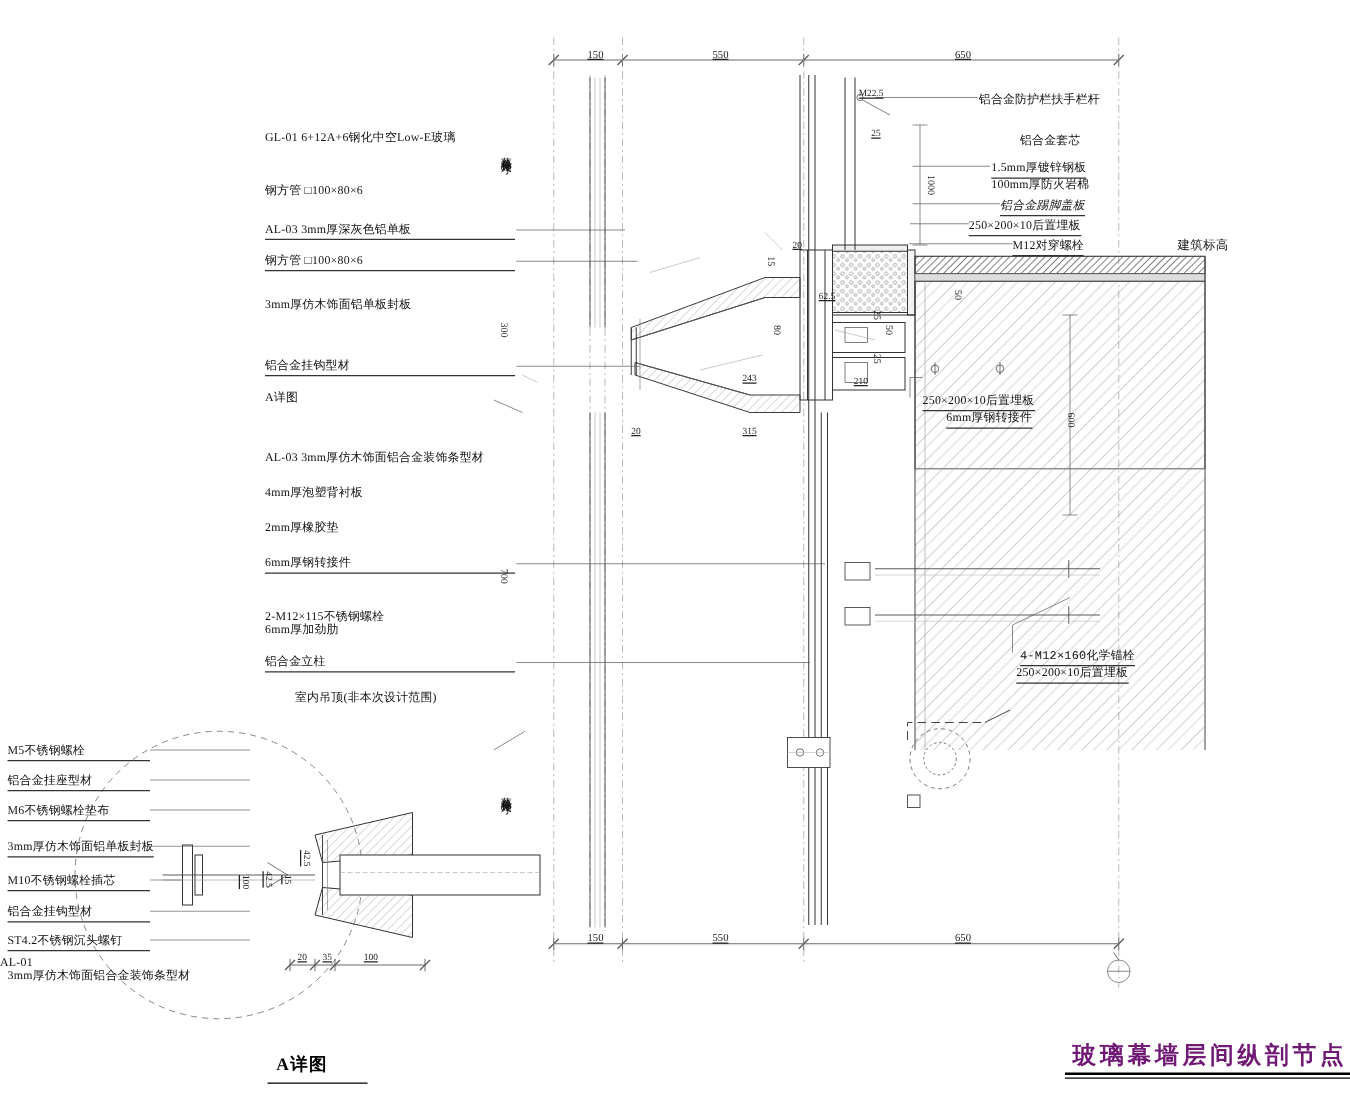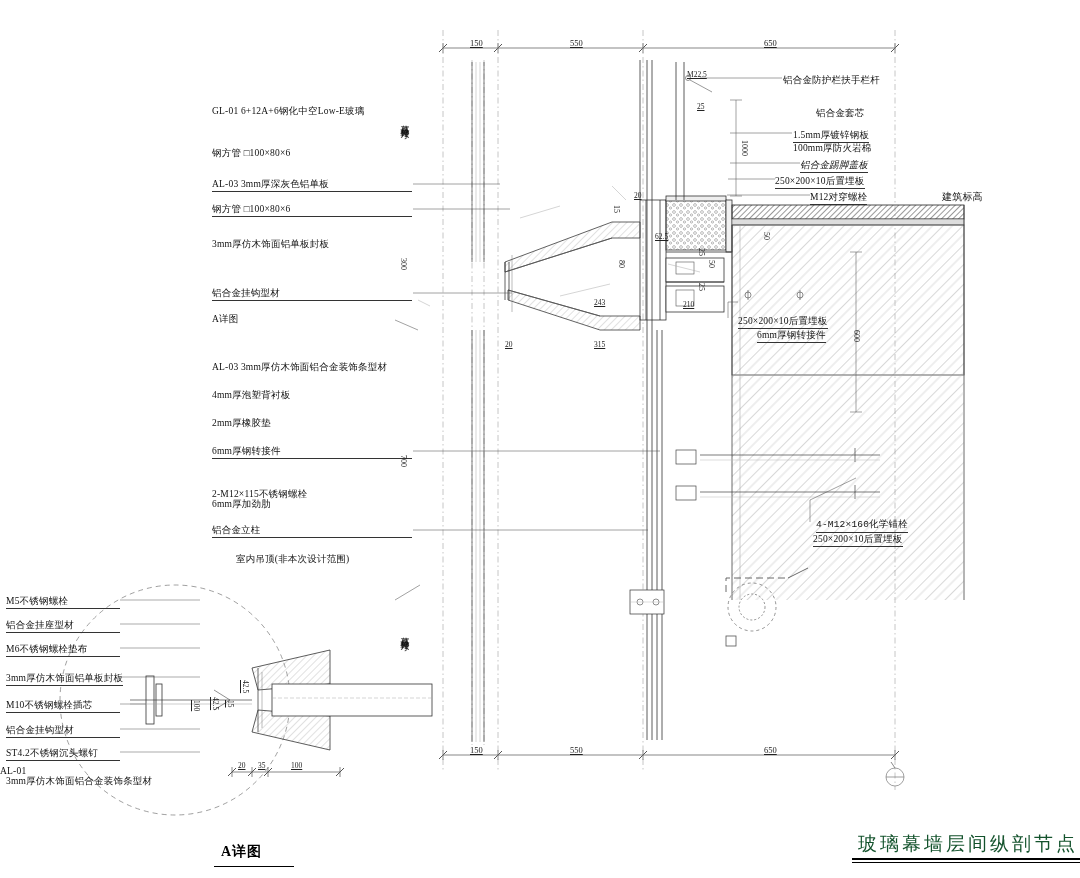--- a/index.html
+++ b/index.html
@@ -50,24 +50,24 @@
   .vdim {
     position: absolute;
     font-size: 8px;
     white-space: nowrap;
     writing-mode: vertical-rl;
     color: #222;
   }
   .title {
     position: absolute;
     font-size: 19px;
-    font-weight: normal;
+    font-weight: bold;
     letter-spacing: 3px;
     white-space: nowrap;
-    color: #14532d;
+    color: #701a75;
     font-family: "Liberation Serif", "DejaVu Serif", serif;
   }
   .title-rule {
     position: absolute;
     border-top: 2px solid #000;
     border-bottom: 1px solid #000;
     height: 2px;
   }
   .subtitle {
     position: absolute;

